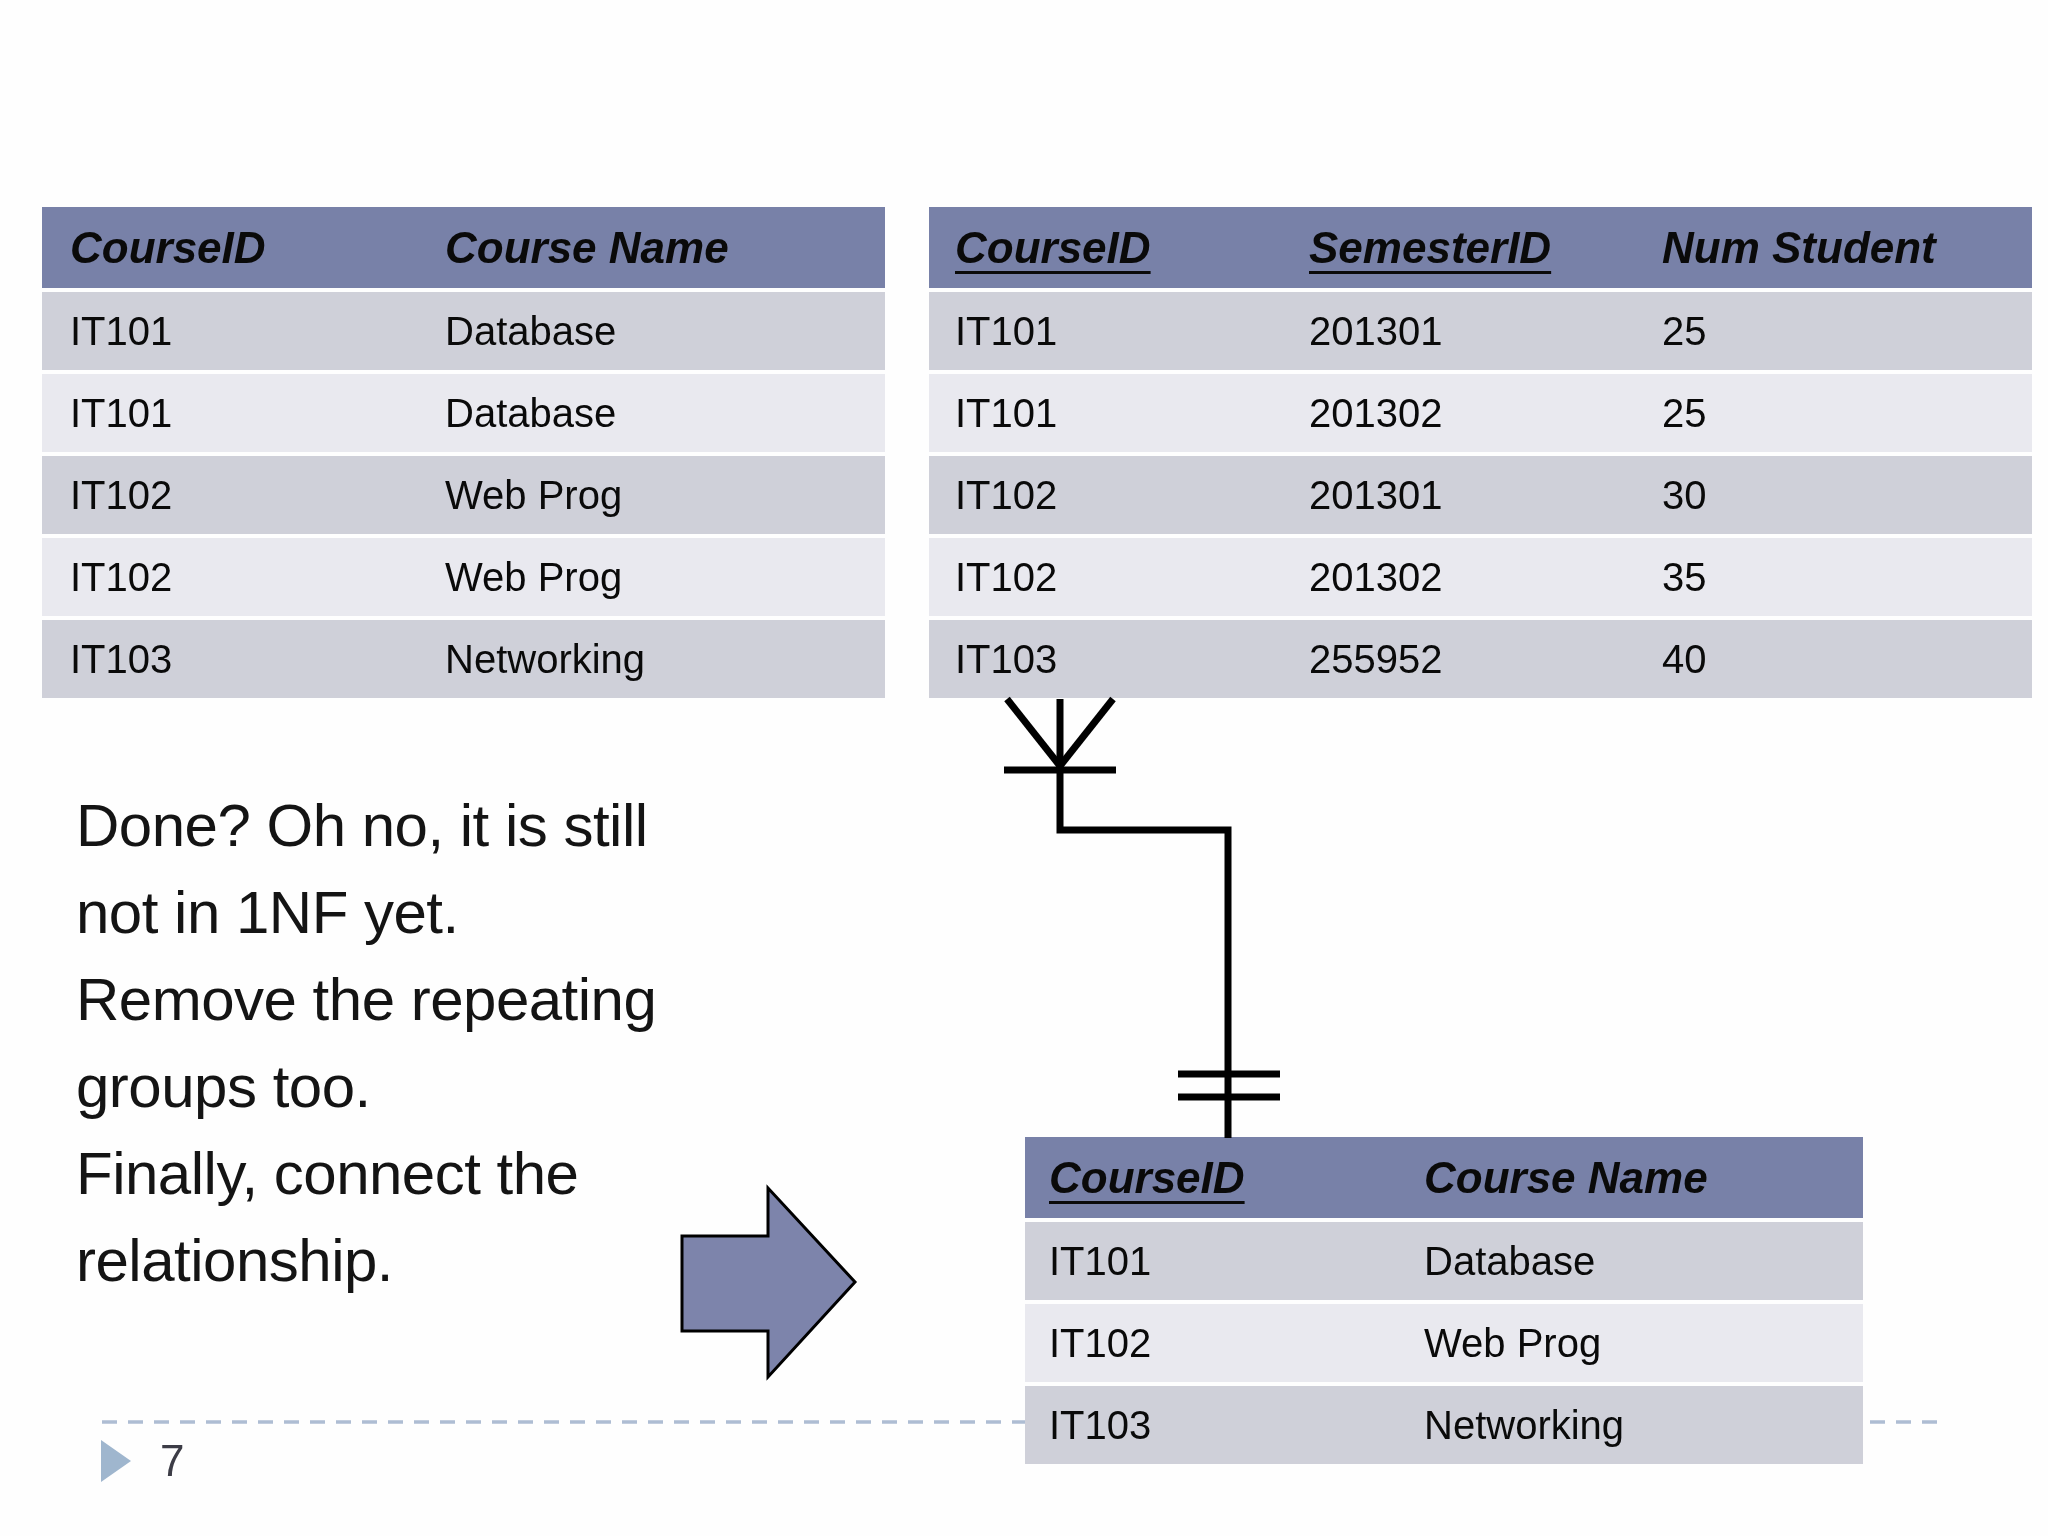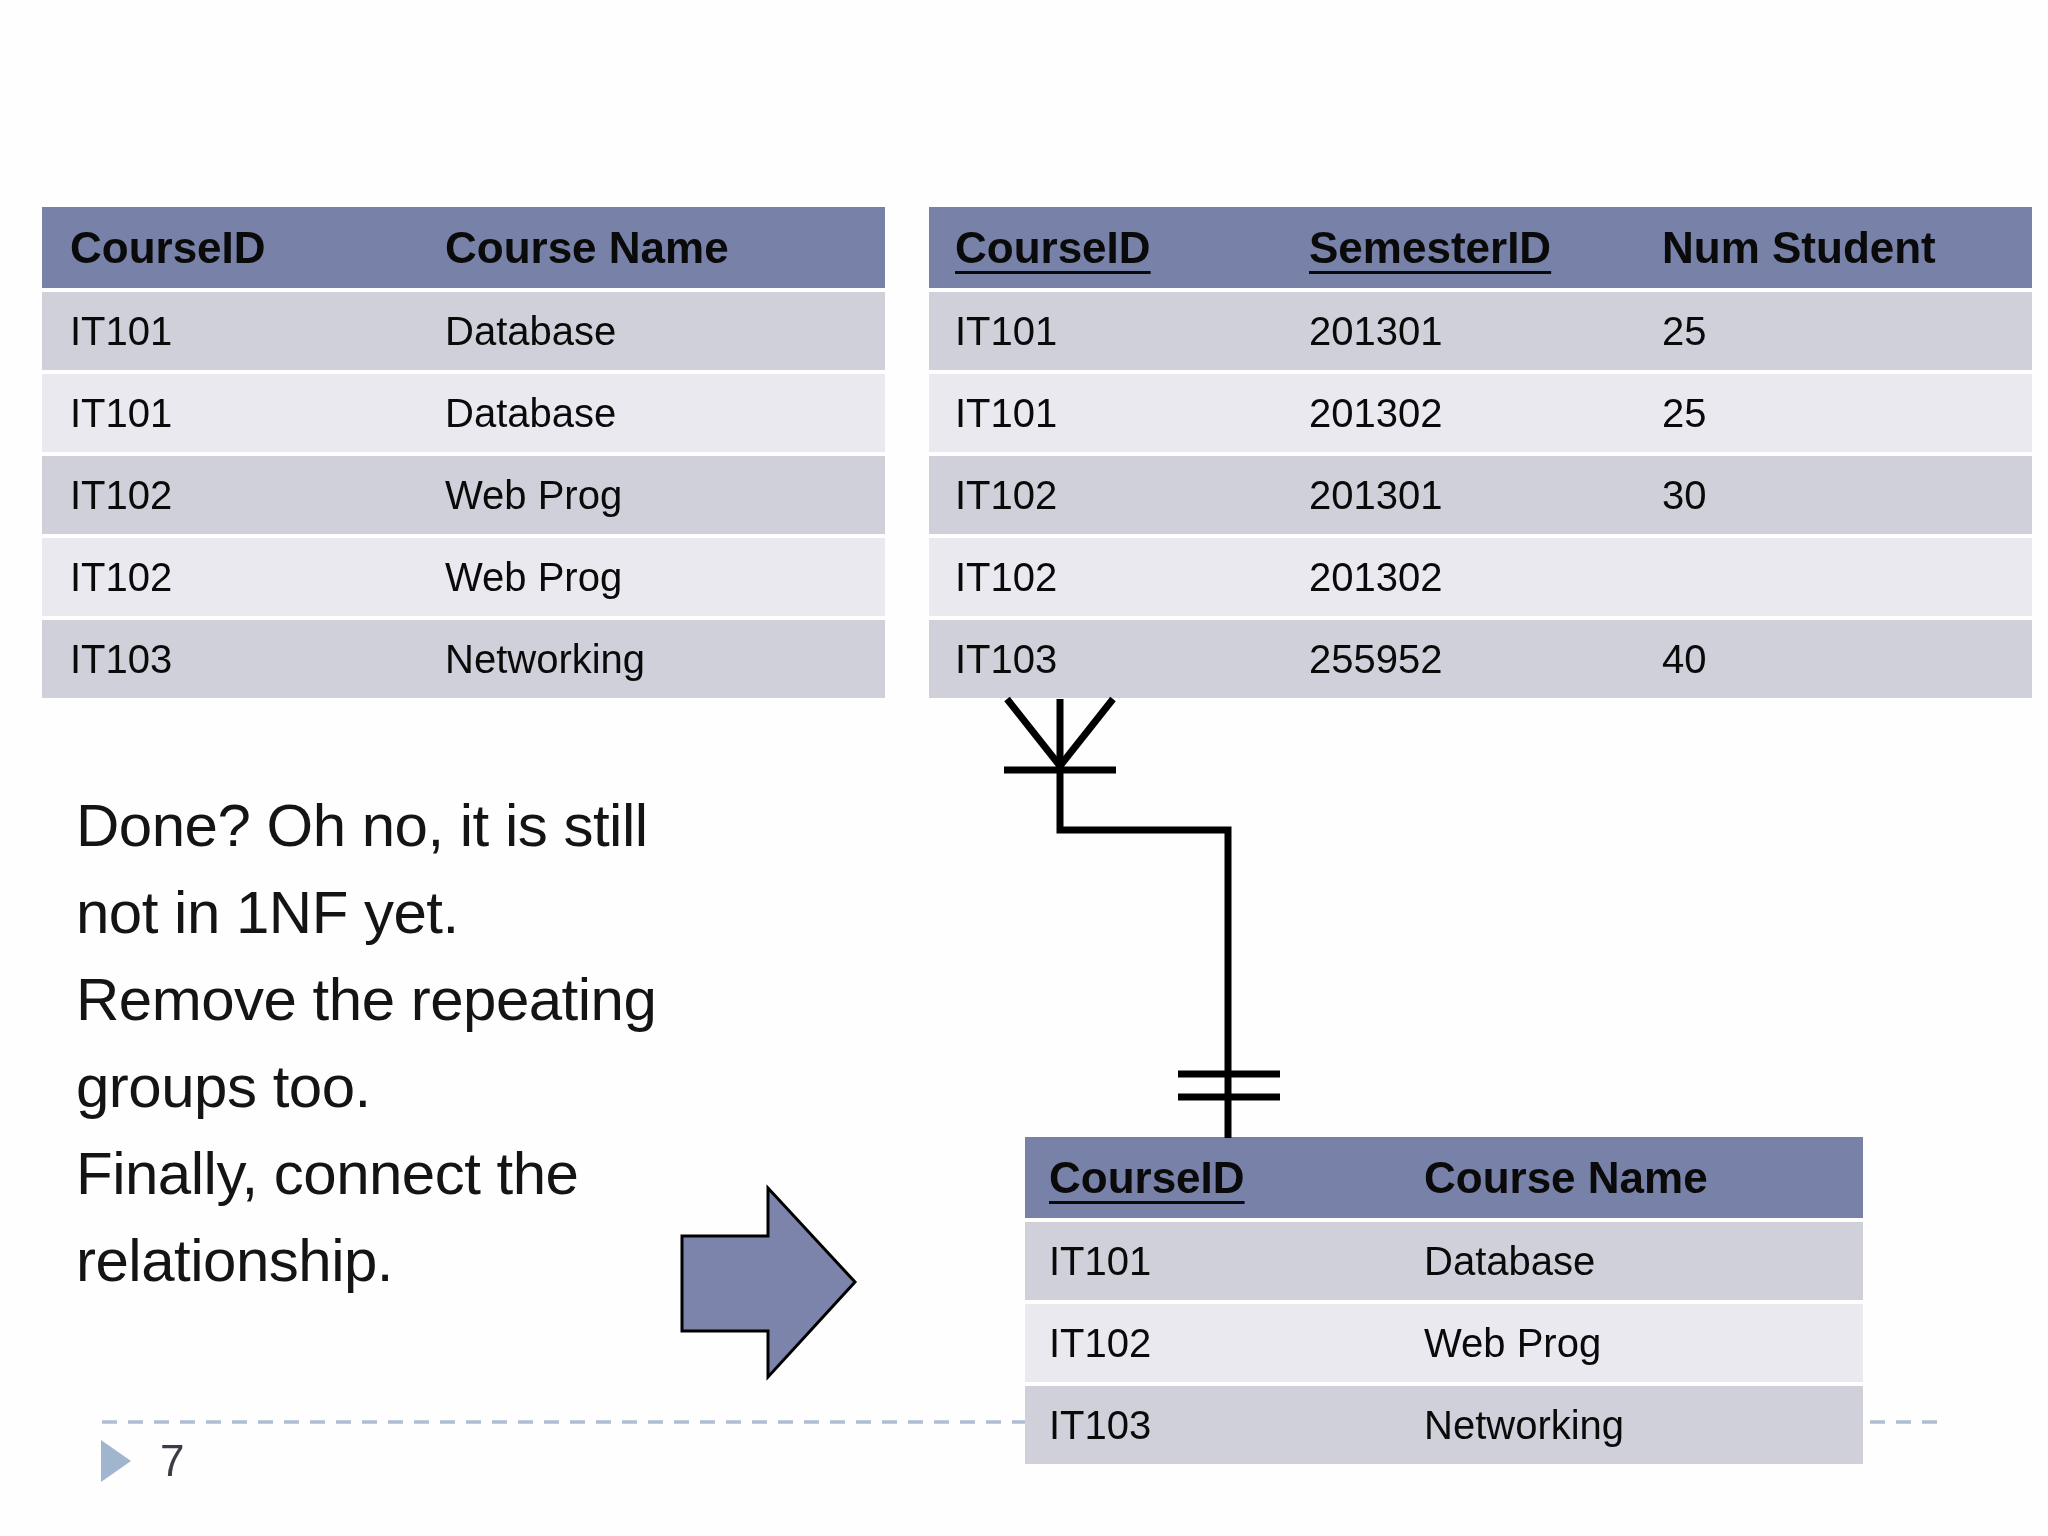--- a/index.html
+++ b/index.html
@@ -8,21 +8,21 @@
     background:#fefefe;
     font-family:"Liberation Sans", sans-serif;
   }
   svg.overlay { position:absolute; left:0; top:0; width:2048px; height:1536px; pointer-events:none; }
   #bg-lines { z-index:0; }
   #connector-layer { z-index:3; }
 
   
   .tbl { position:absolute; display:flex; flex-direction:column; gap:4px; z-index:2; }
   .tr  { display:grid; height:78px; align-items:center; }
-  .tr.head { height:81px; background:linear-gradient(#7f87ac,#737c a4); background:#7881a8; color:#ffffff; font-weight:bold; font-size:44px; }
+  .tr.head { height:81px; background:linear-gradient(#7f87ac,#737c a4); background:#7881a8; color:#ffffff; font-weight:bold; font-size:44px;font-style:italic; }
   .tr.dark  { background:#cfd0d9; }
   .tr.light { background:#e9e9ef; }
   .td { padding-left:28px; font-size:40px; color:#0a0a0a; white-space:nowrap; }
   .tr.head .td { font-size:44px; }
   #t3 .td { padding-left:24px; }
   #t2 .td { padding-left:26px; }
   .u { text-decoration:underline; text-underline-offset:8px; text-decoration-thickness:3px; }
 
   #t1 { left:42px;  top:207px; width:843px; }
   #t1 .tr { grid-template-columns:375px 1fr; }
@@ -97,20 +97,21 @@
       <div class="td">25</div>
     </div>
     <div class="tr dark">
       <div class="td">IT102</div>
       <div class="td">201301</div>
       <div class="td">30</div>
     </div>
     <div class="tr light">
       <div class="td">IT102</div>
       <div class="td">201302</div>
+      <div class="td">35</div>
     </div>
     <div class="tr dark">
       <div class="td">IT103</div>
       <div class="td">255952</div>
       <div class="td">40</div>
     </div>
   </div>
 
   <div class="tbl" id="t3">
     <div class="tr head">

